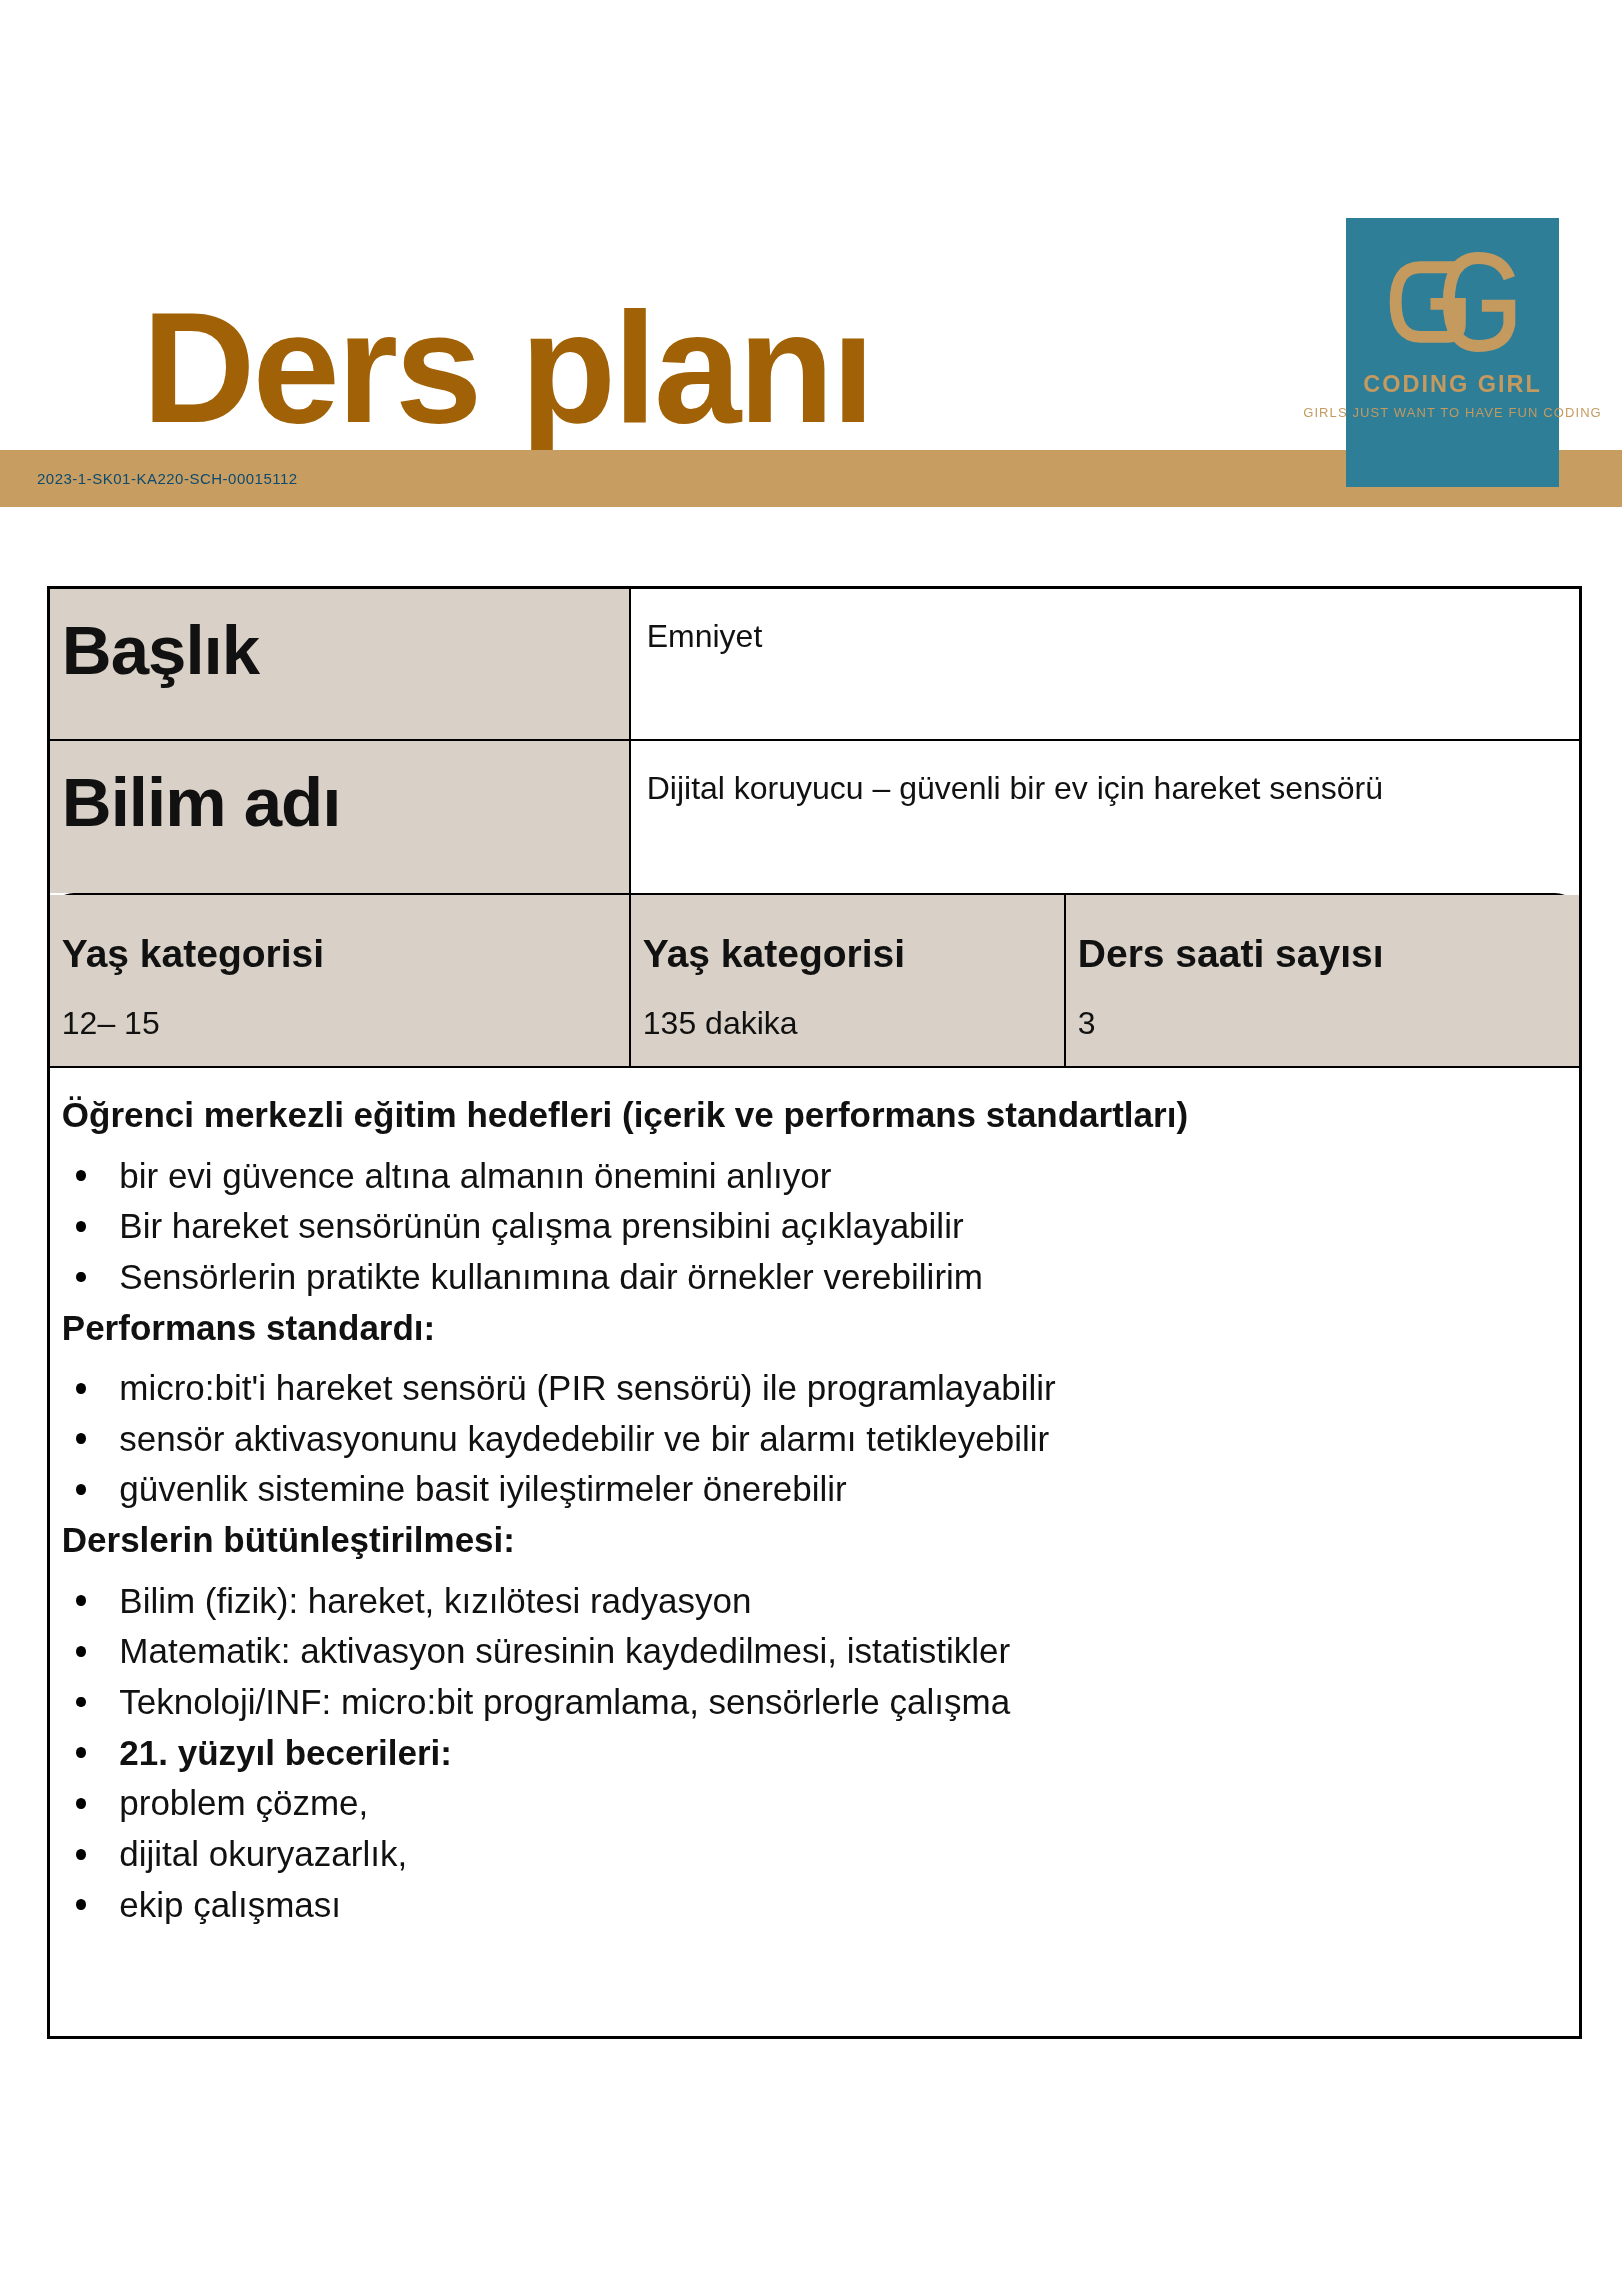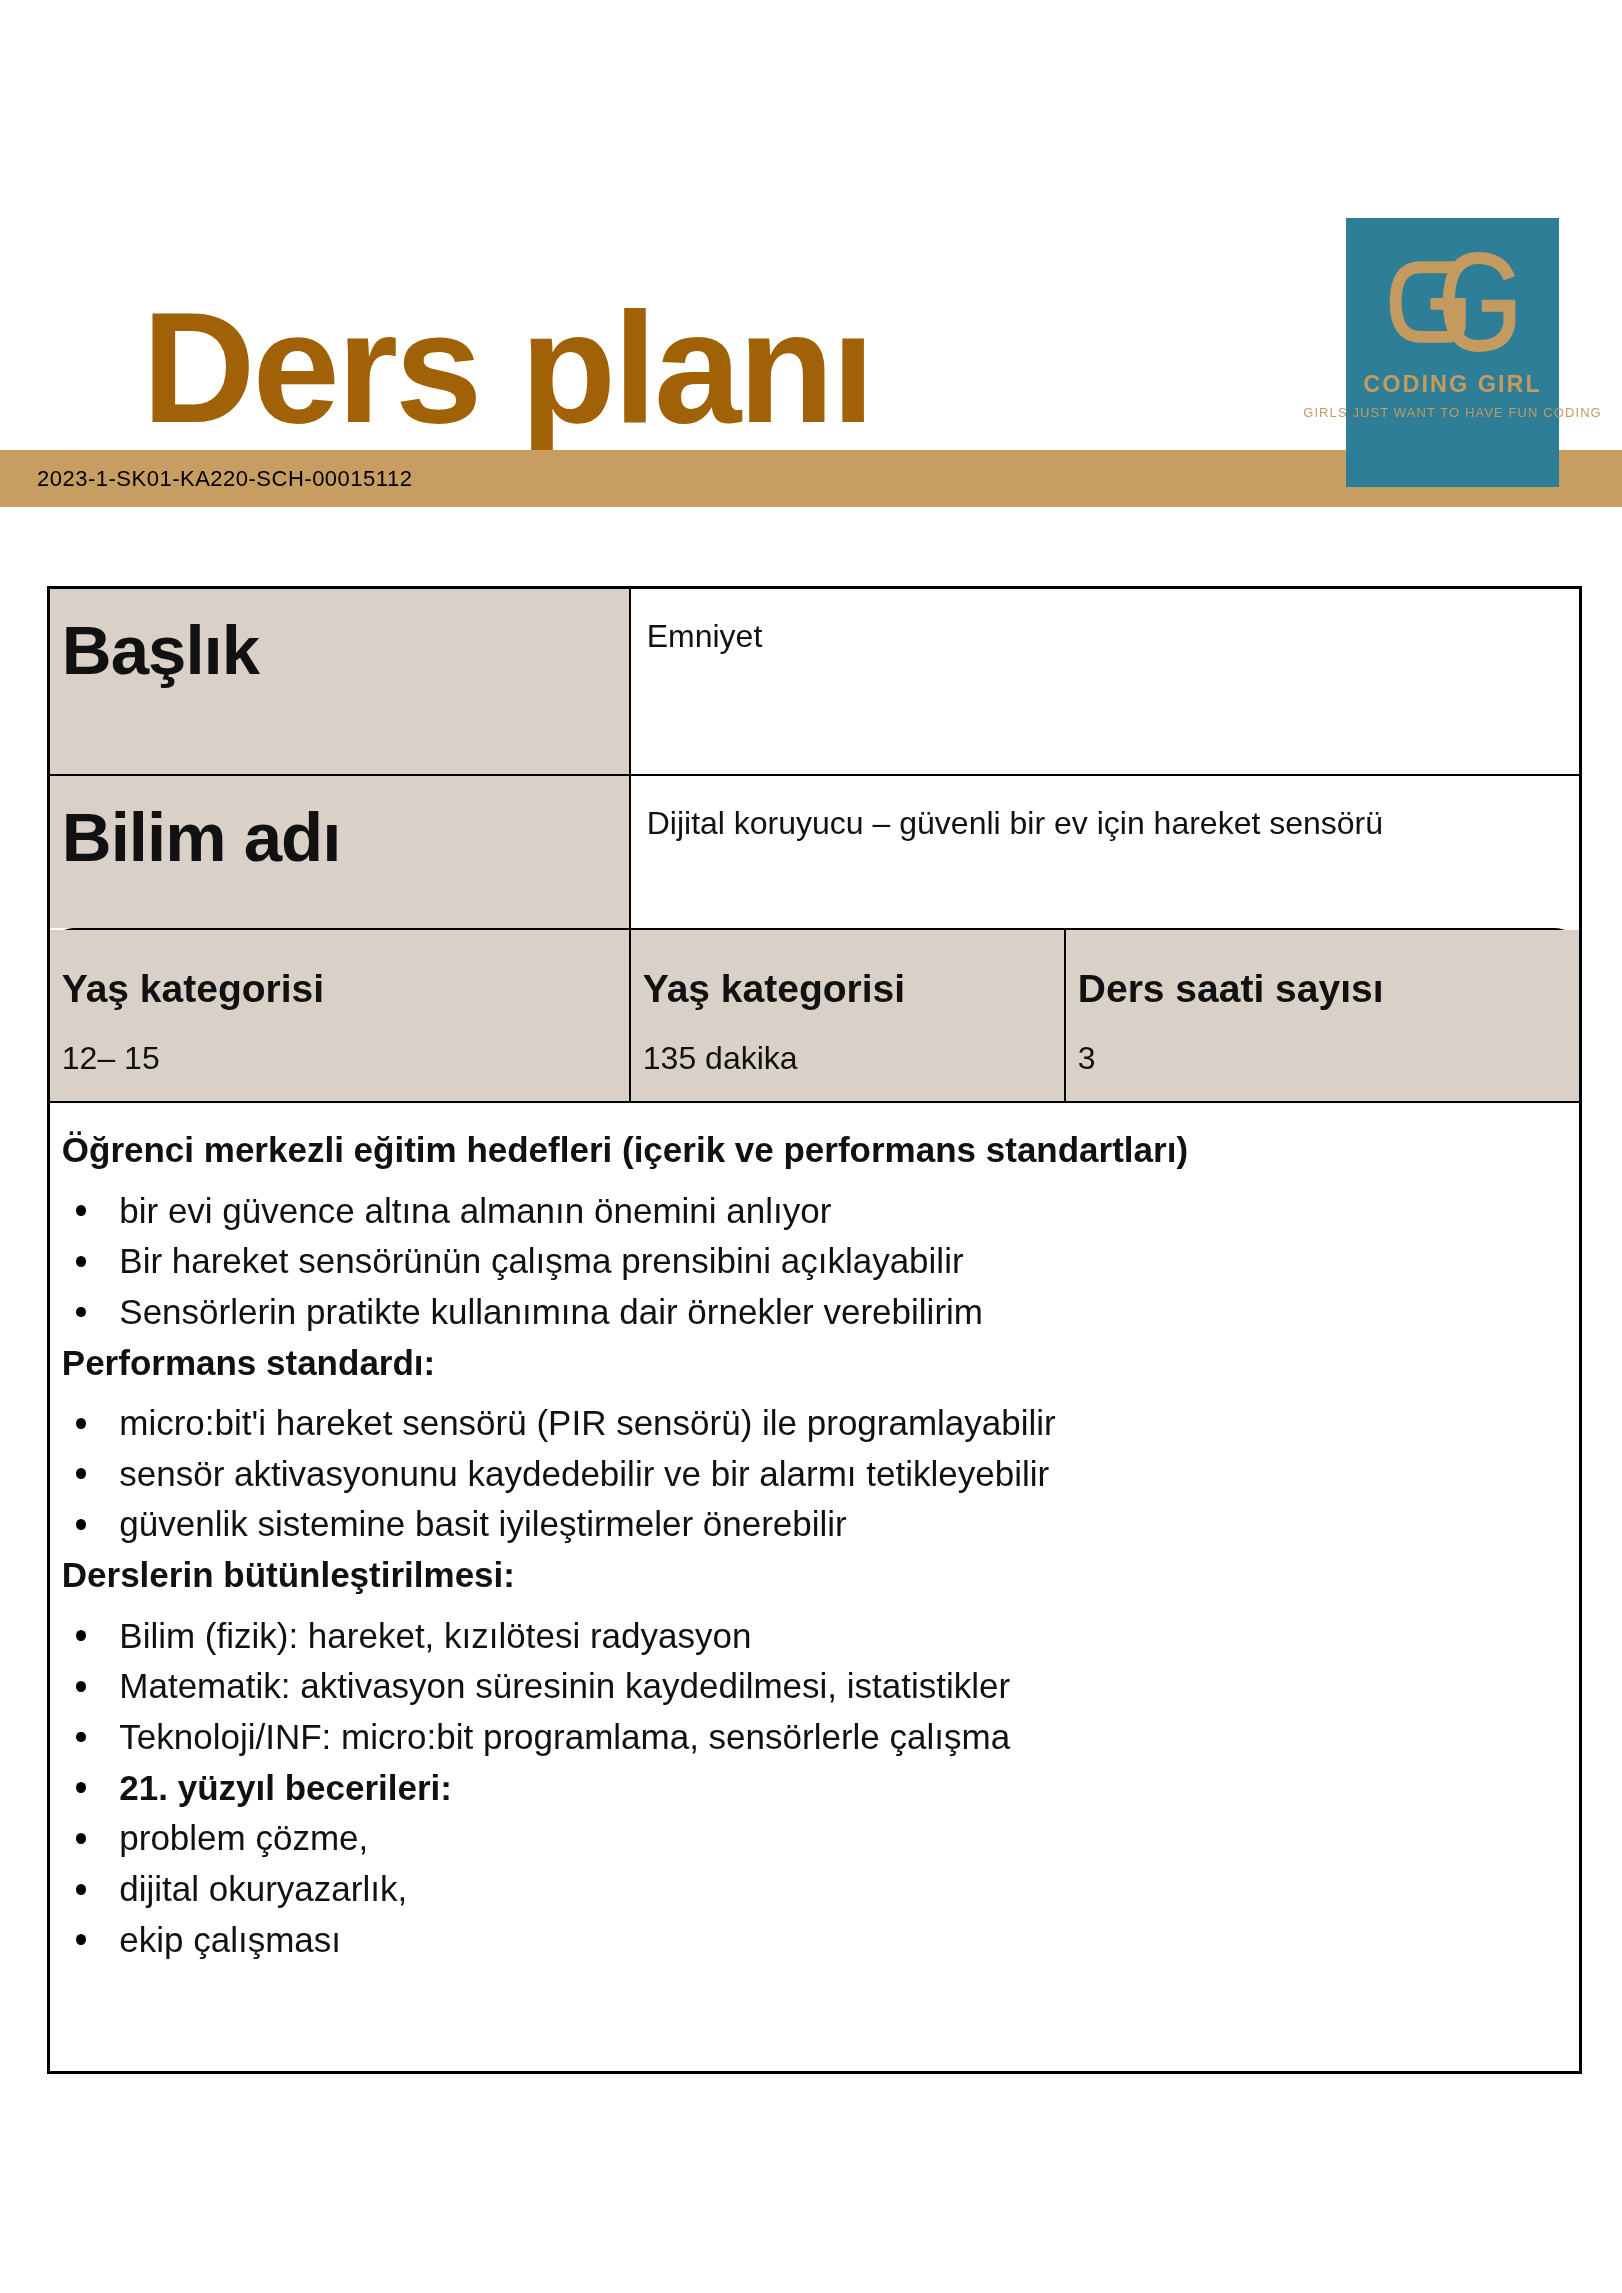--- a/index.html
+++ b/index.html
@@ -14,21 +14,21 @@
   .doc-title {
     position:absolute; left:142px; top:289px;
     font-size:157px; line-height:1; font-weight:bold;
     letter-spacing:-2.9px; color:#a16207; white-space:nowrap;
   }
   .ref-bar {
     position:absolute; left:0; top:450px; width:1622px; height:57px;
     background:#c79d61; display:flex; align-items:center;
   }
   .ref-bar .ref-code {
-    margin-left:37px; font-size:22px; letter-spacing:0.5px; color:#000000;
+    margin-left:37px; font-size:15px; letter-spacing:0.5px; color:#0c4a6e;
   }
 
   
   .logo {
     position:absolute; left:1346px; top:218px; width:213px; height:269px;
     background:#2e7e98; display:flex; flex-direction:column; align-items:center;
     z-index:2;
   }
   .logo svg { margin-top:29px; }
   .logo-name {
@@ -40,21 +40,21 @@
     font-size:13px; letter-spacing:1.1px; white-space:nowrap;
   }
 
   
   .doc-table {
     position:absolute; left:47px; top:586px; width:1535px;
     border:3.9px solid #000; background:#fff;
   }
   .trow { display:flex; width:100%; }
   .trow + .trow { border-top:2.9px solid #000; }
-  .row-title { height:185px; }
+  .row-title { height:150px; }
   .row-block { height:154px; }
   .row-info  { height:173px;border-radius:24px; }
   .row-objectives { height:970px; }
 
   .cell { height:100%; }
   .beige { background:#d9d1c7; }
   .label-cell {
     width:581px; border-right:2.9px solid #000;
     padding:21.6px 9.8px 0 11.8px;
     font-size:69px; font-weight:bold; letter-spacing:-1px;

